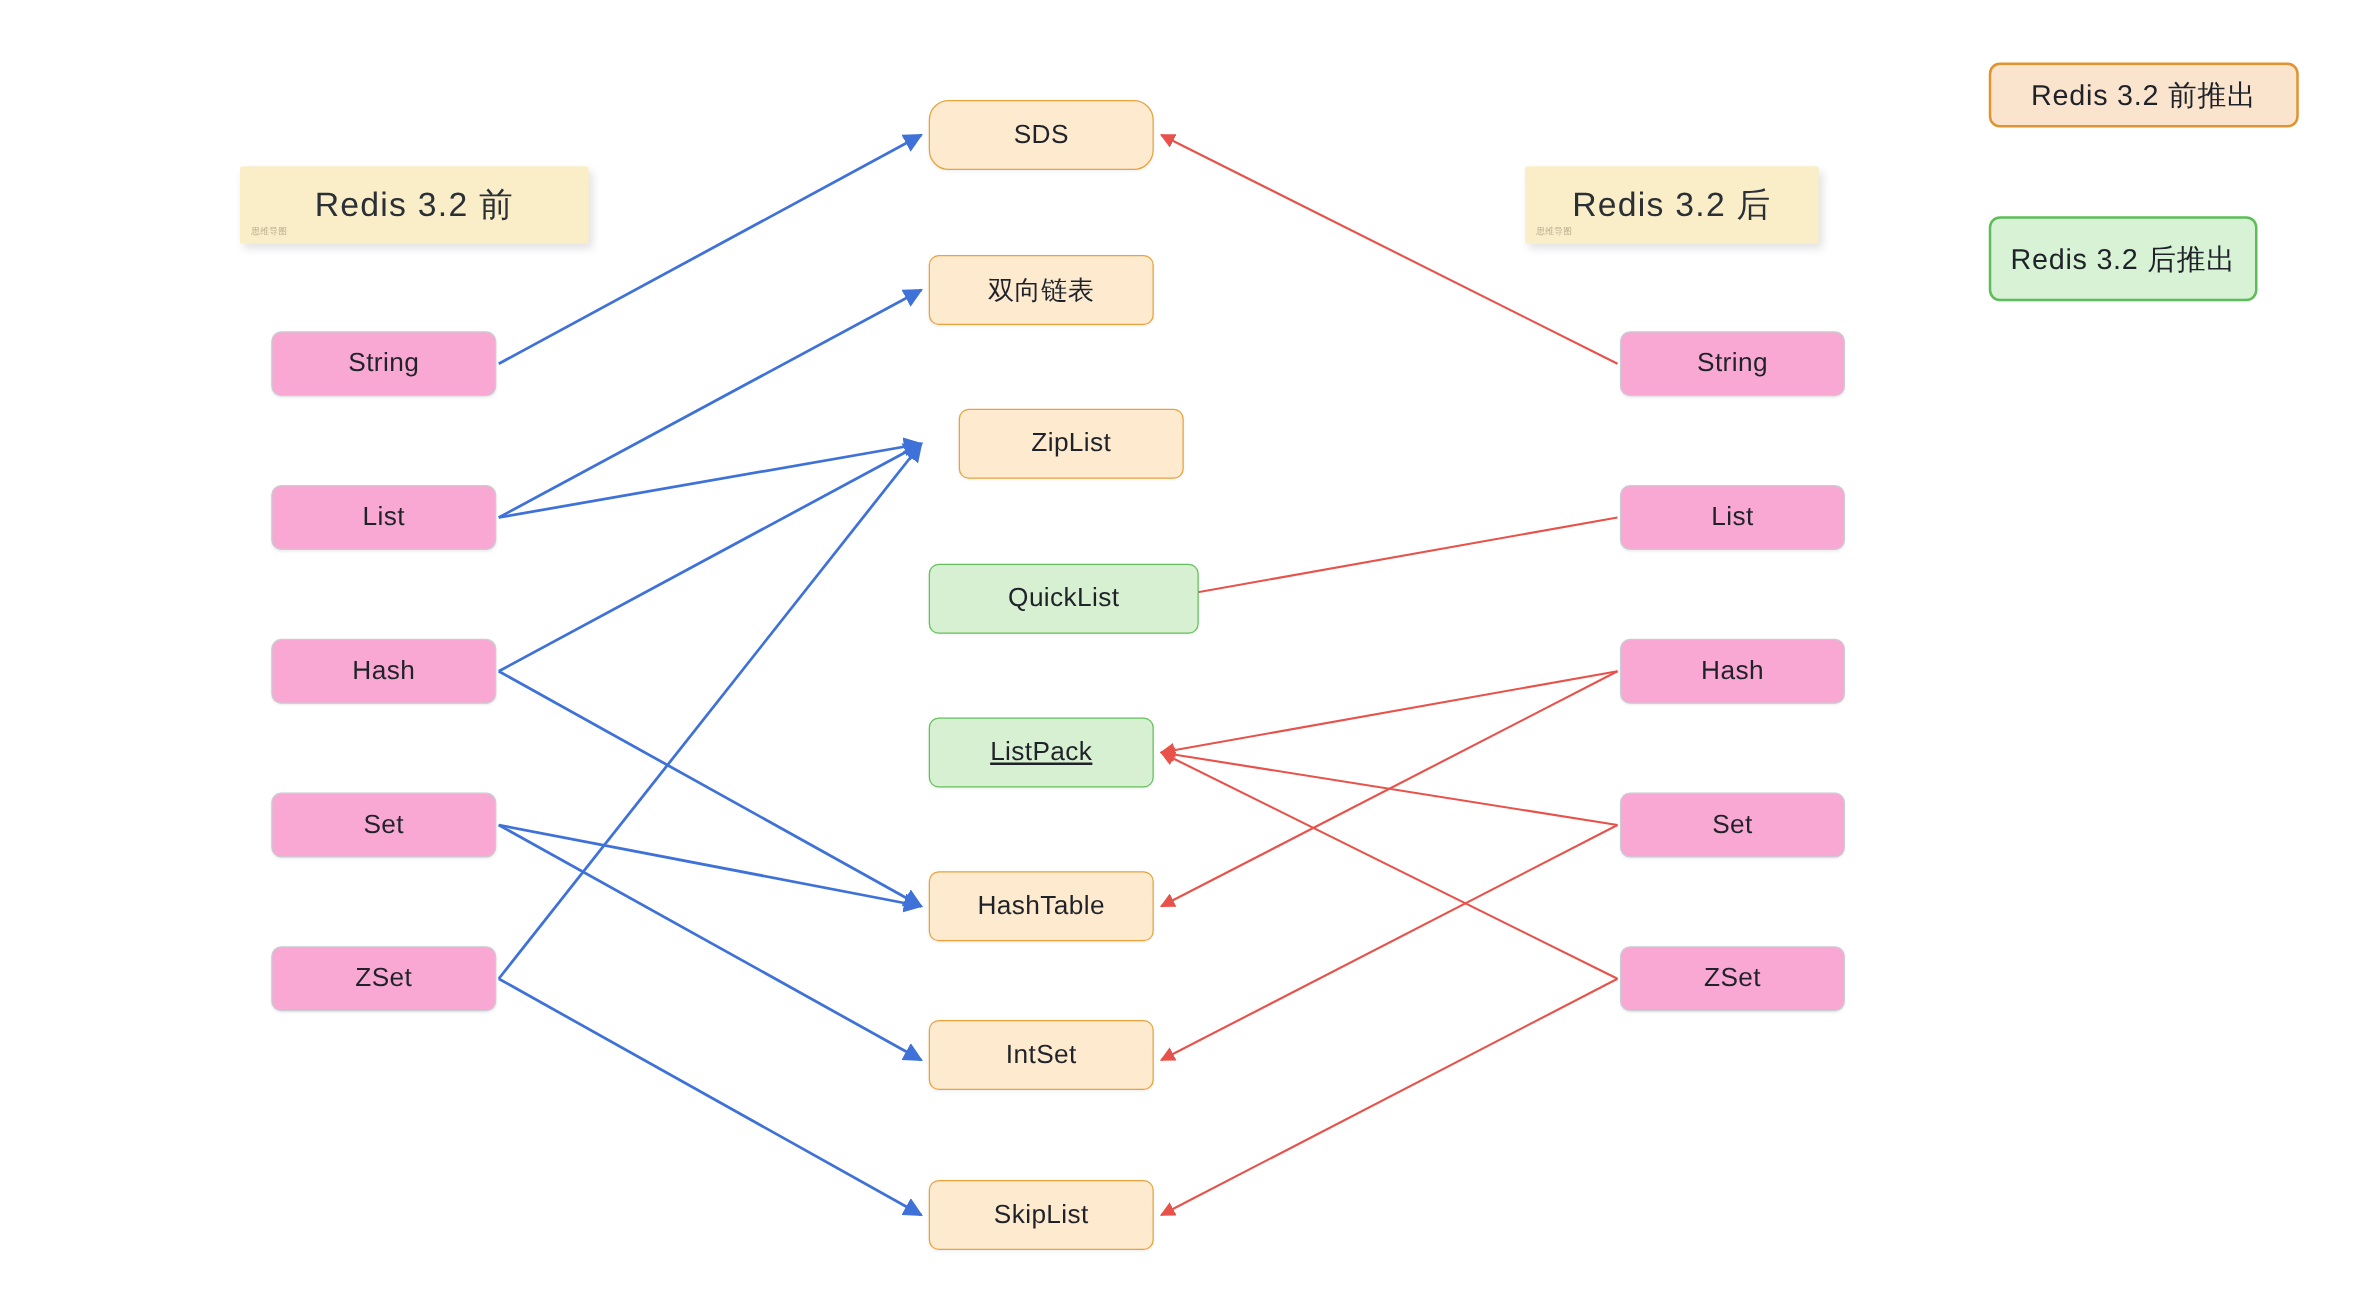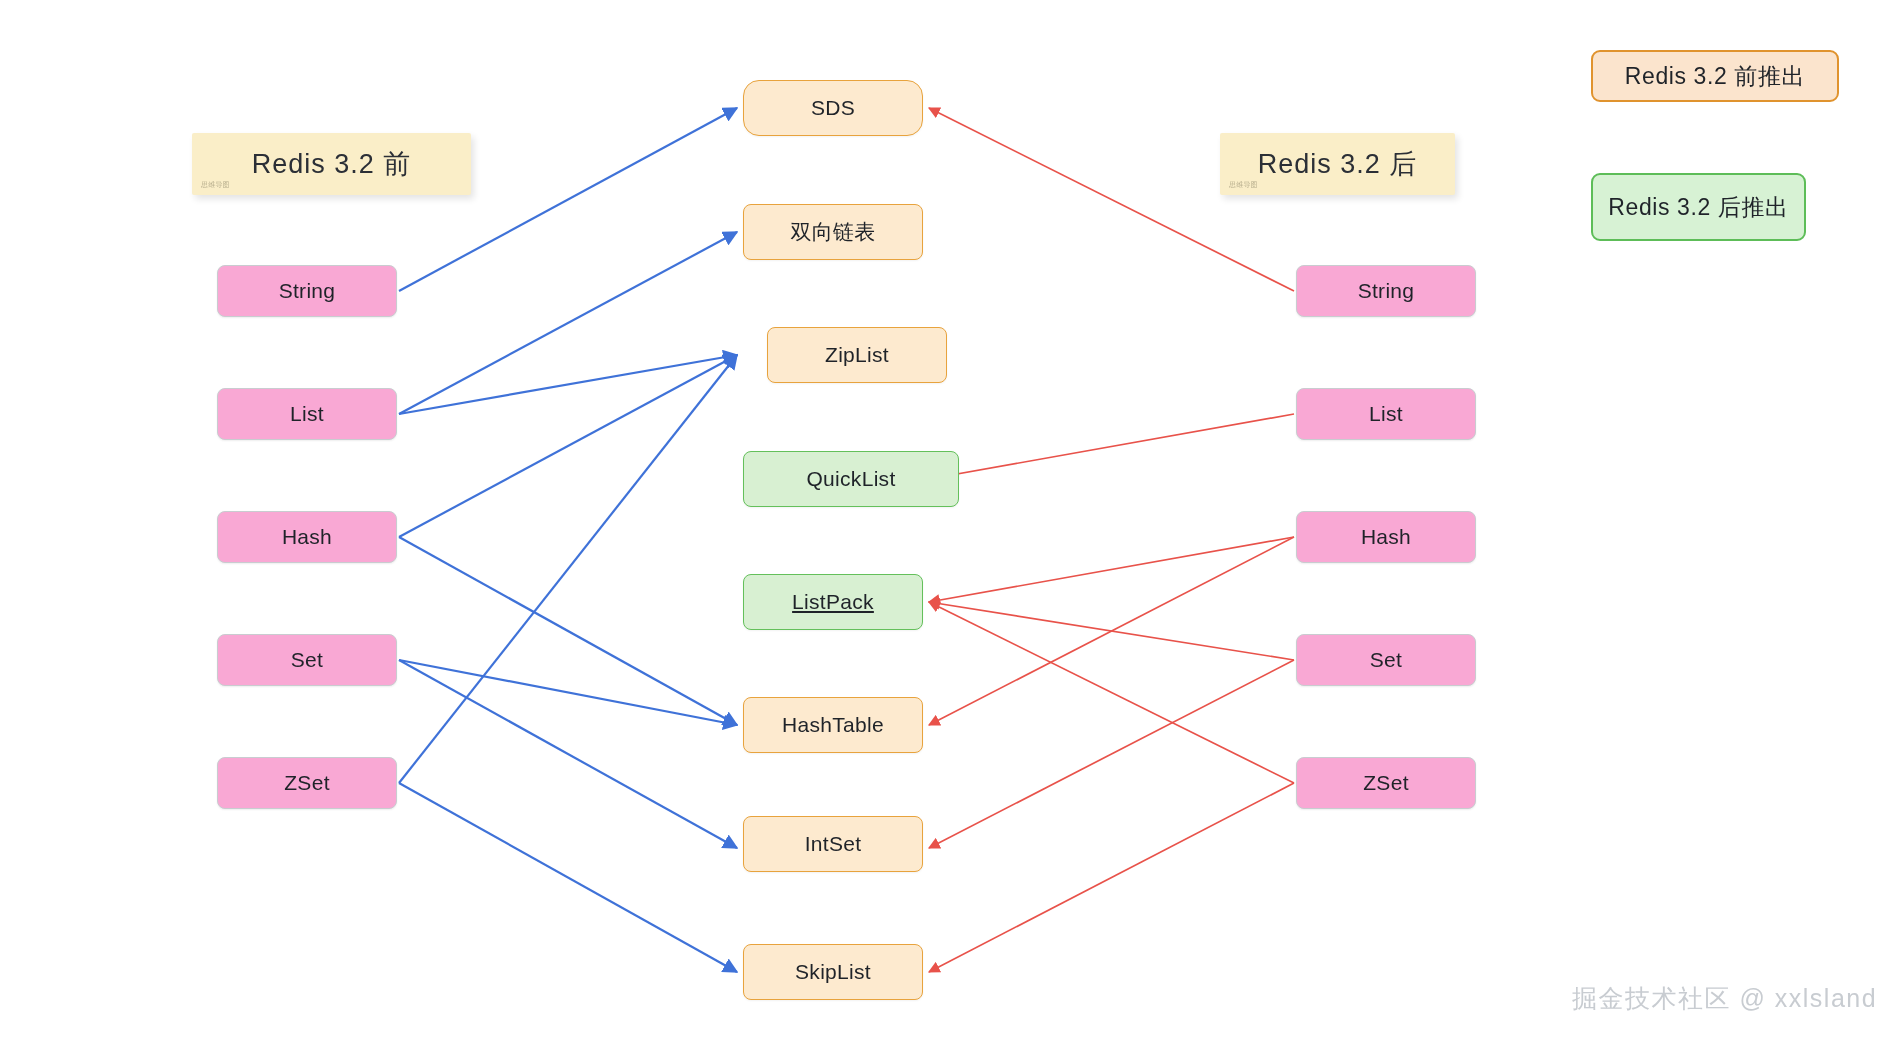--- a/index.html
+++ b/index.html
@@ -210,14 +210,13 @@
         <span class="header-tag">思维导图</span>
       </div>
       <div class="legend legend-orange" style="left: 1591px; top: 50px; width: 248px; height: 52px;">
         <span>Redis 3.2 前推出</span>
       </div>
       <div class="legend legend-green" style="left: 1591px; top: 173px; width: 215px; height: 68px;">
         <span>Redis 3.2 后推出</span>
       </div>
     </div>
 
-  <div class="watermark" style="left:1572px; top:982px;">掘金技术社区 @ xxlsland</div>
 </div>
 
 </body></html>

